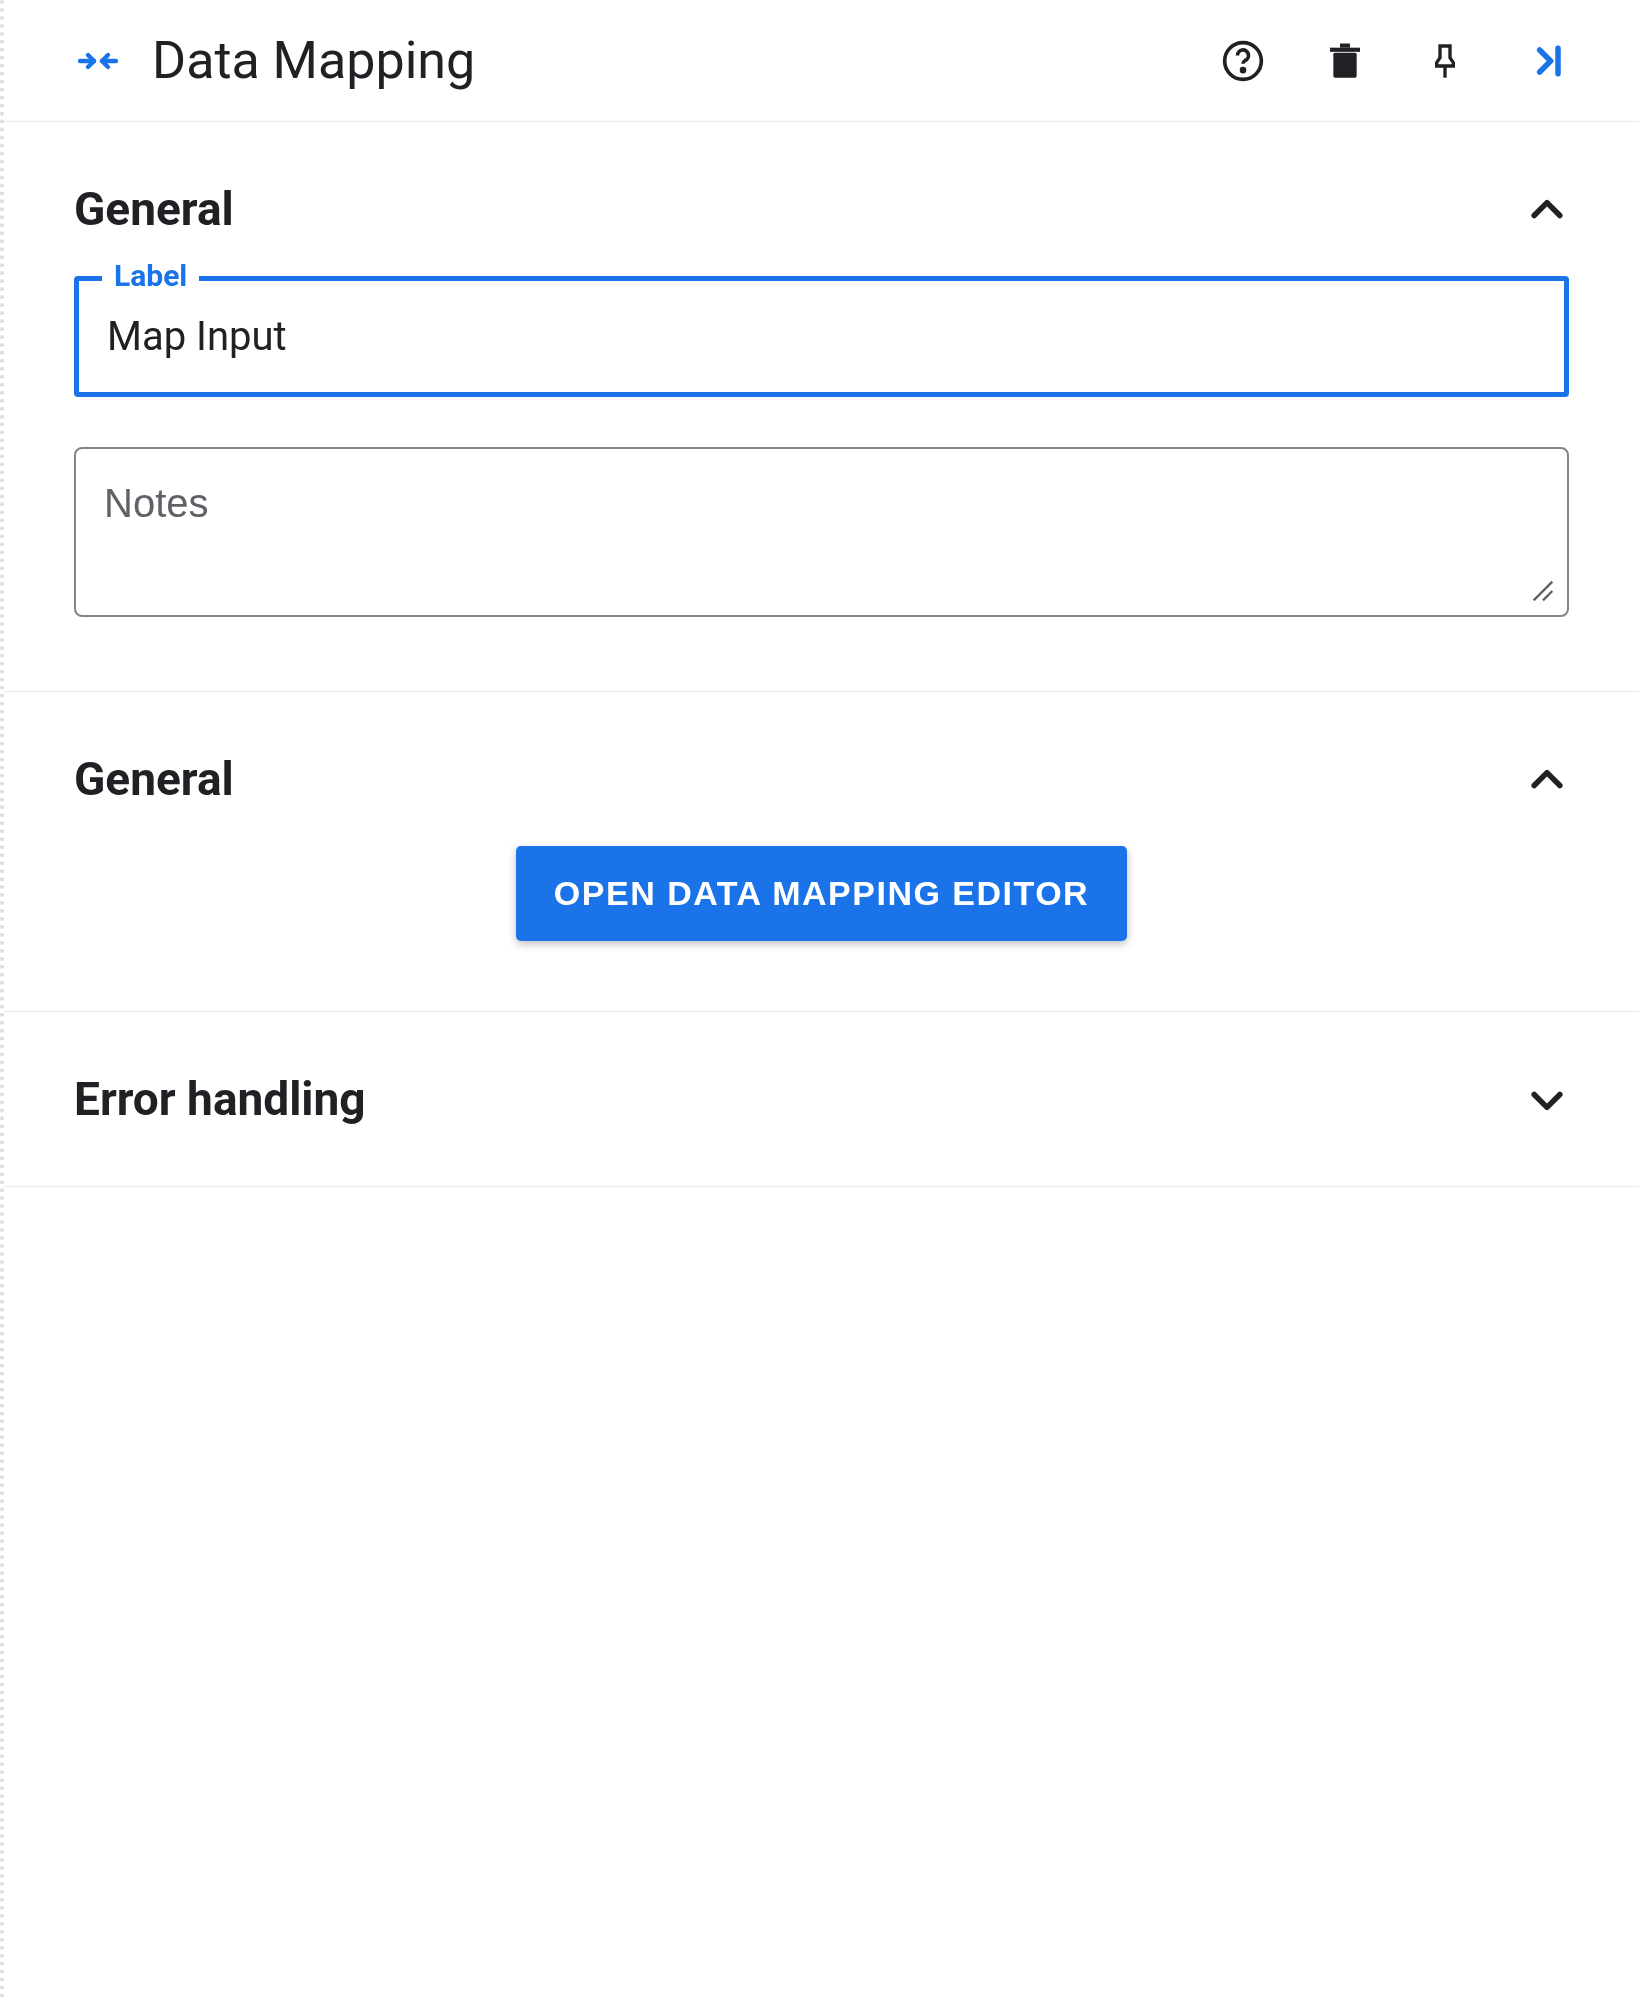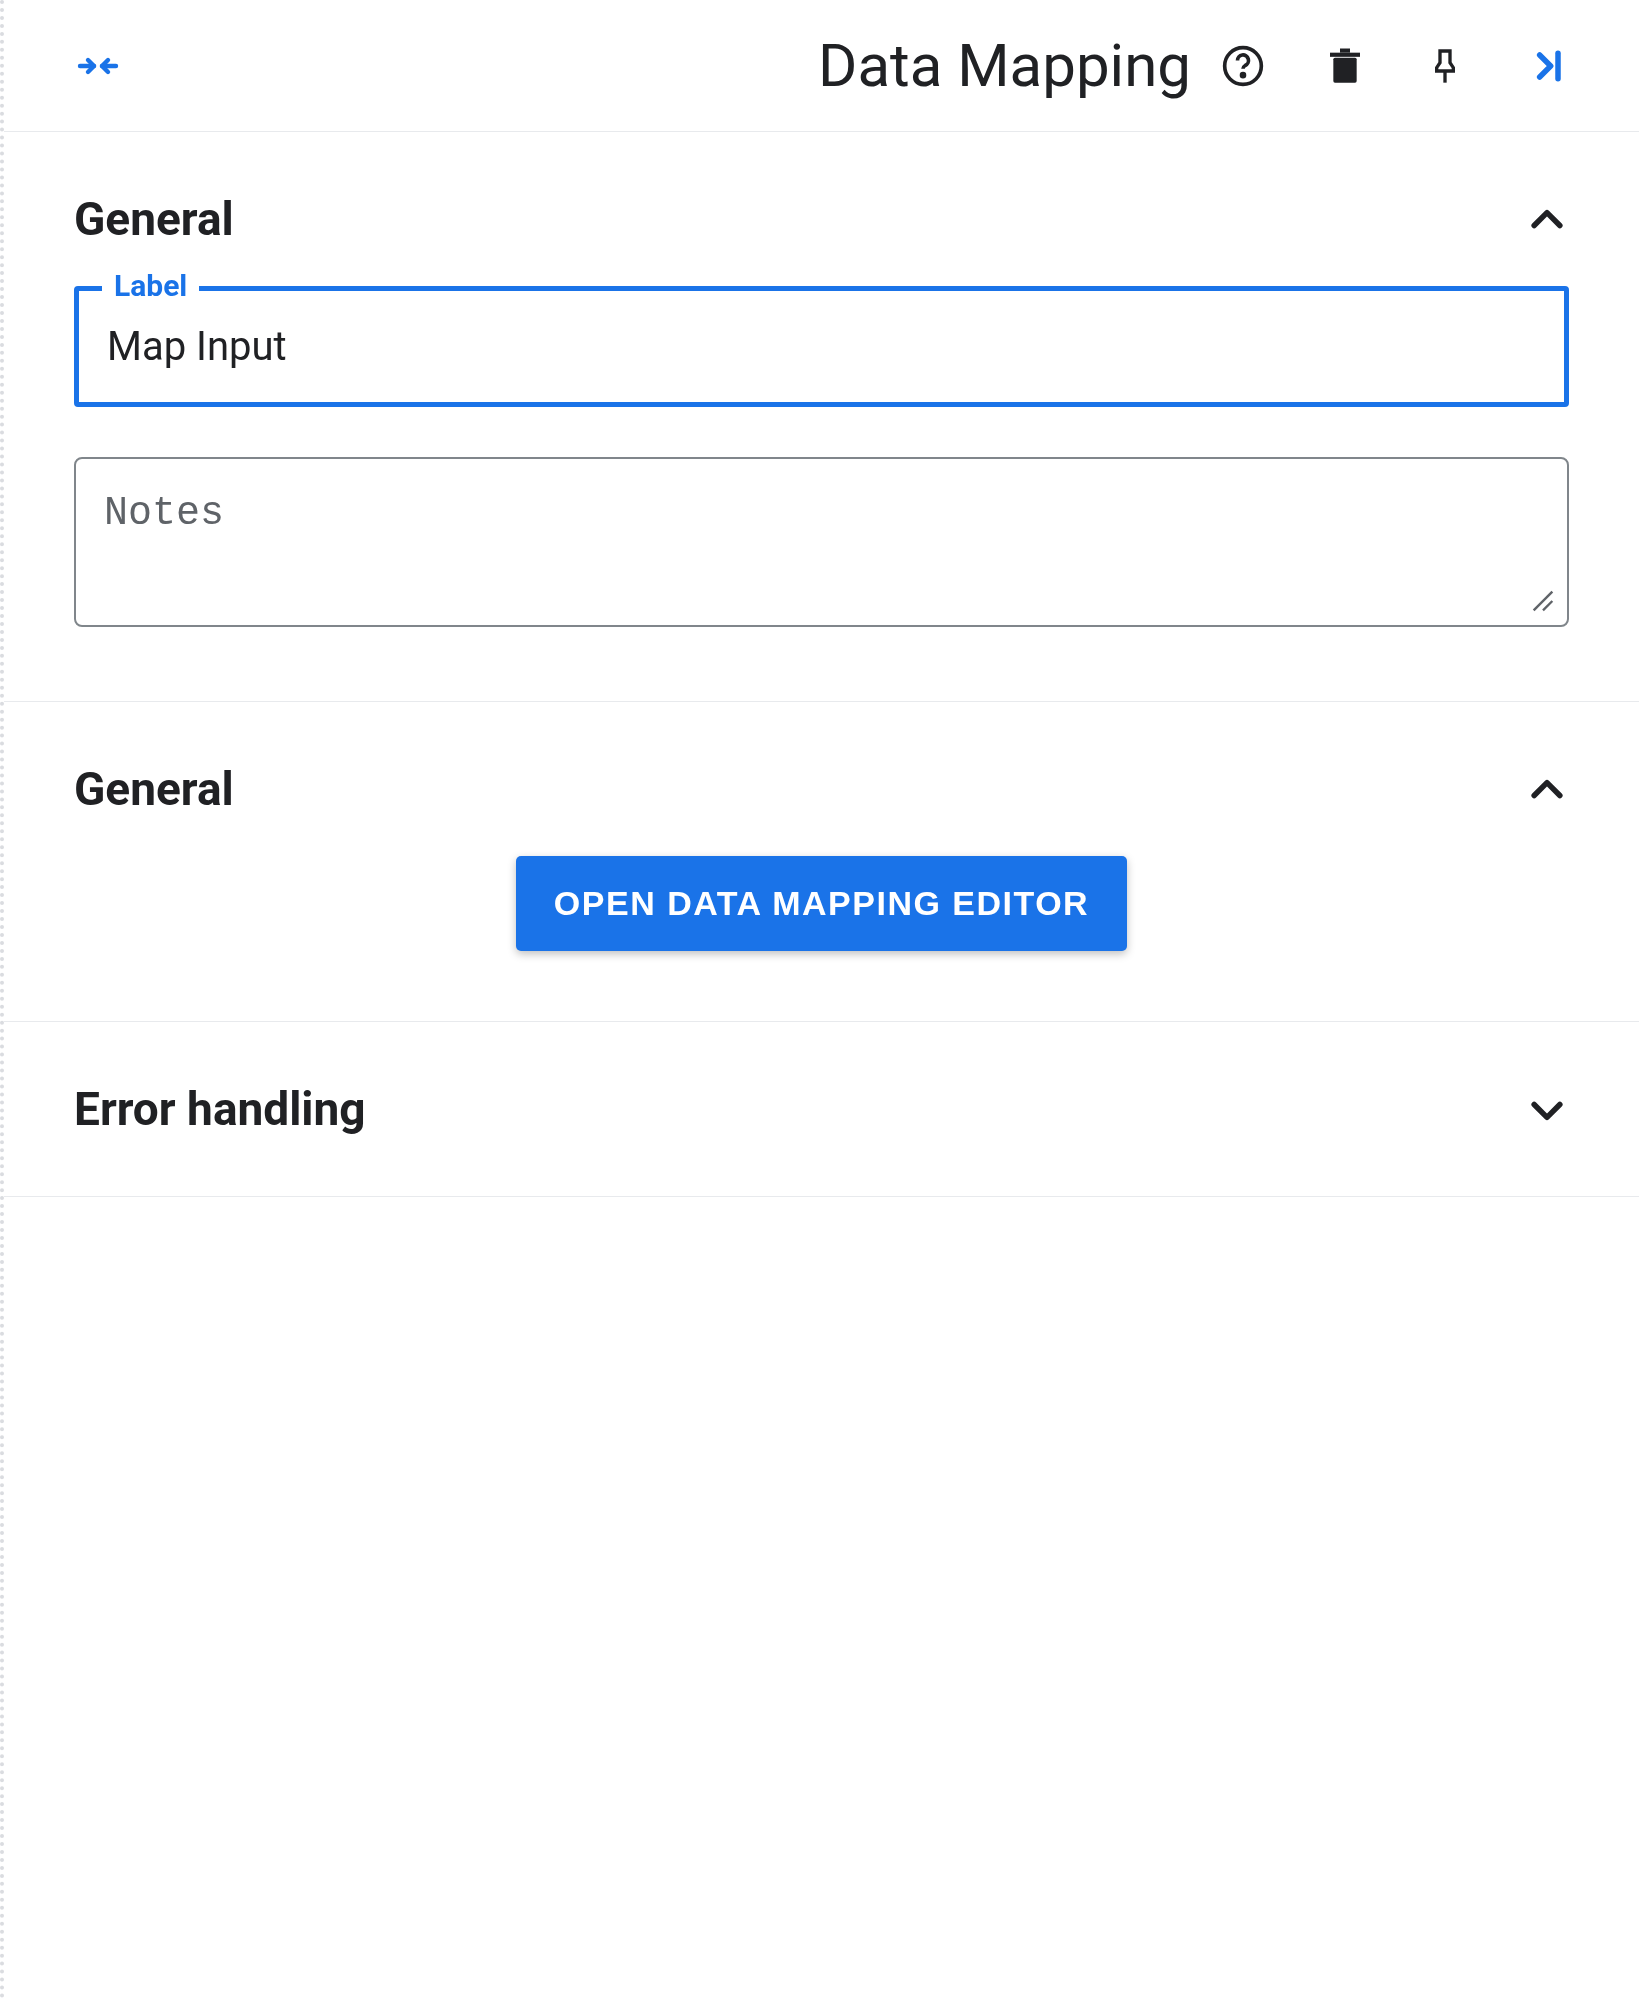--- a/index.html
+++ b/index.html
@@ -23,25 +23,24 @@
     padding: 30px 70px 30px 70px;
     border-bottom: 1px solid #e8eaed;
     gap: 30px;
   }
   .header-icon {
     color: #1a73e8;
     display: flex;
     align-items: center;
   }
   .header-title {
-    font-size: 60px;
+    font-size: 52px;
     font-weight: 400;
     flex: 1;
     color: #202124;
-    text-align: right;
   }
   .header-actions {
     display: flex;
     align-items: center;
     gap: 60px;
   }
   .header-action {
     cursor: pointer;
     display: flex;
     align-items: center;
@@ -100,21 +99,21 @@
   }
   .textarea-wrapper {
     position: relative;
   }
   .notes-textarea {
     width: 100%;
     border: 2px solid #80868b;
     border-radius: 8px;
     padding: 32px 28px;
     font-size: 40px;
-    font-family: Liberation Mono, monospace;
+    font-family: Liberation Sans, sans-serif;
     color: #a21caf;
     outline: none;
     resize: none;
     height: 170px;
   }
   .notes-textarea::placeholder {
     color: #5f6368;
   }
   .resize-handle {
     position: absolute;

